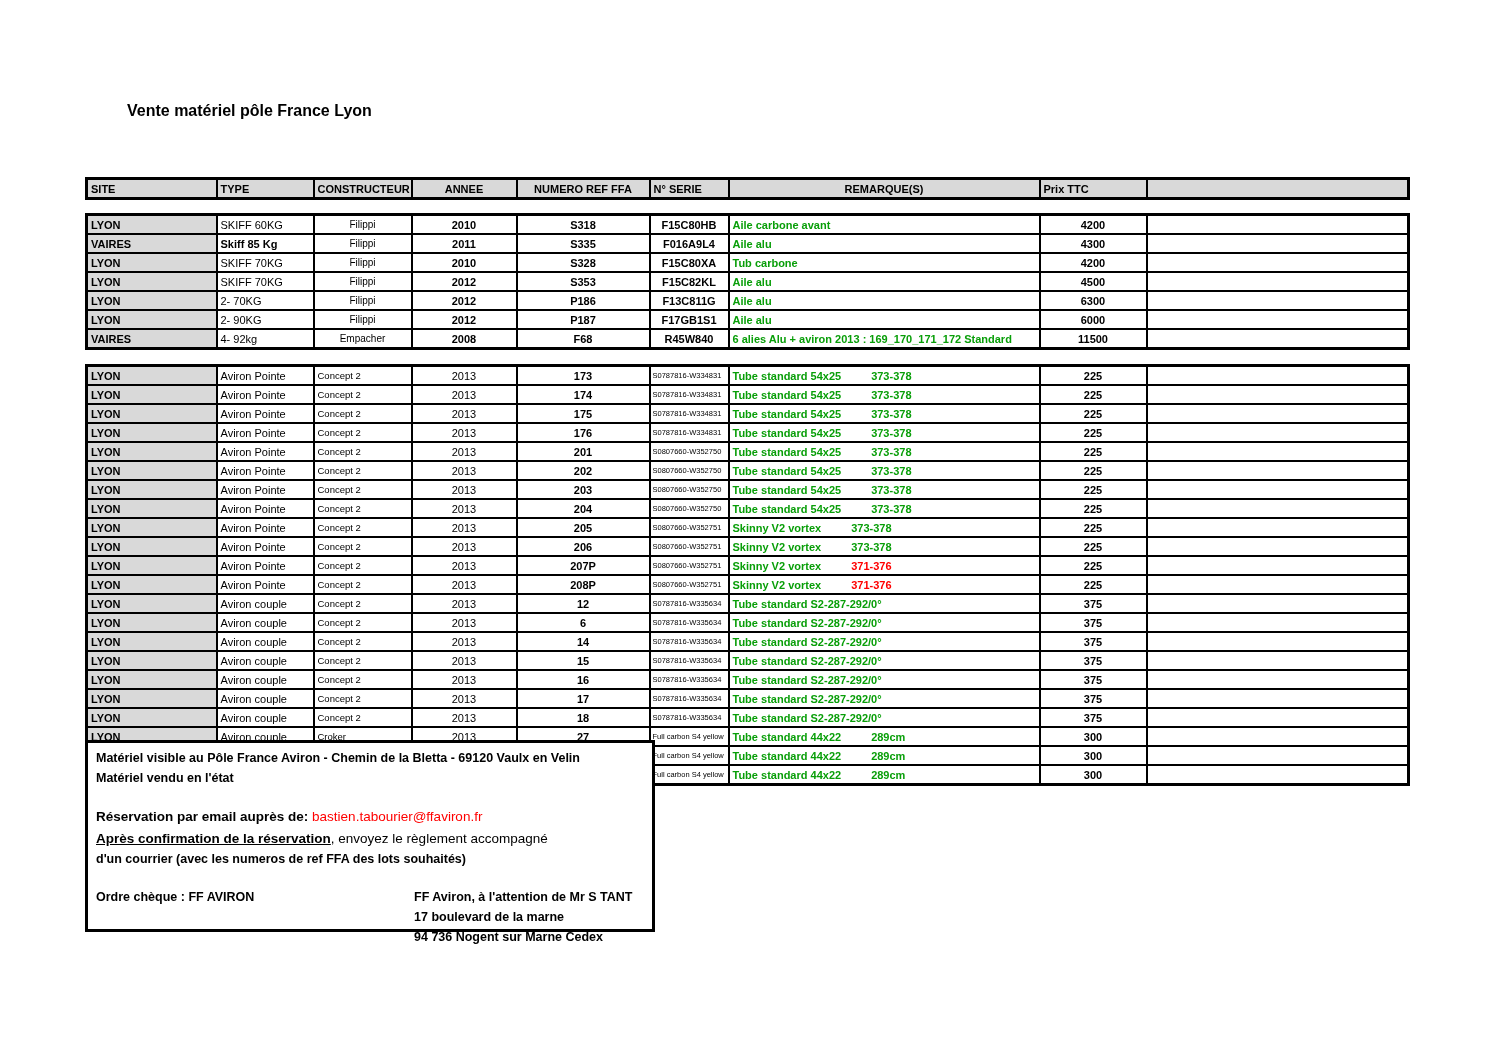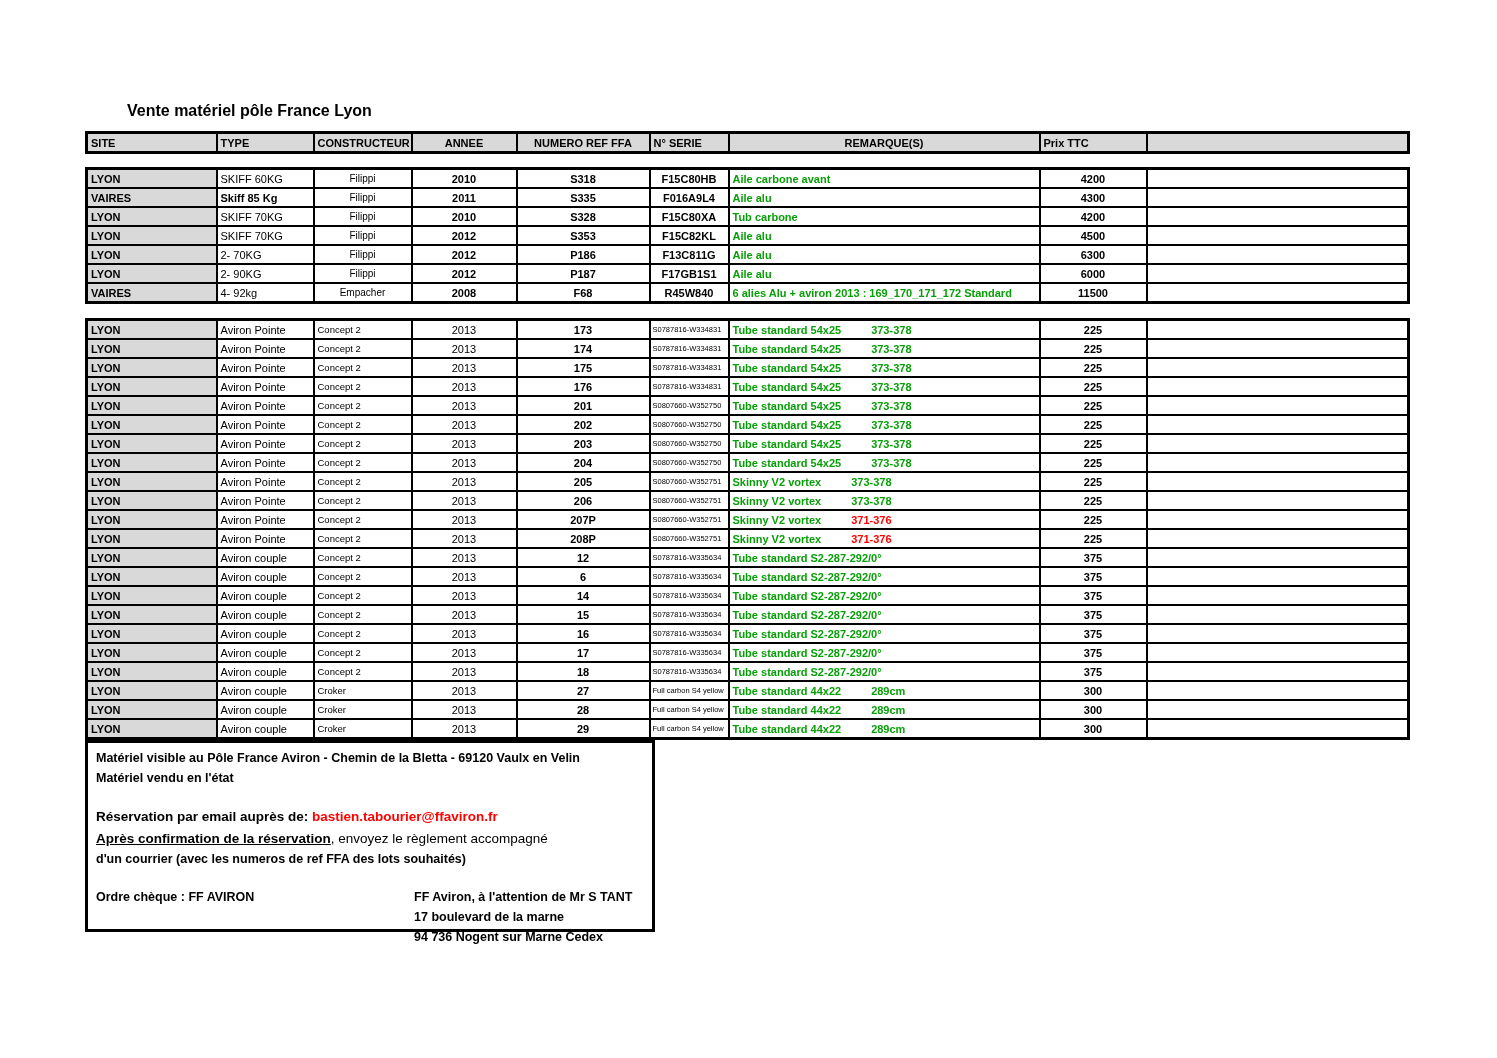--- a/index.html
+++ b/index.html
@@ -6,21 +6,21 @@
   .page {
     position:relative; width:1497px; height:1058px; background:#ffffff;
     font-family:"Liberation Sans", sans-serif; color:#000;
   }
   .title {
     position:absolute; left:127px; top:102px;
     font-size:16px; font-weight:bold; letter-spacing:0px;
   }
   table.sheet {
     position:absolute; border-collapse:collapse; table-layout:fixed;
-    width:1322px; font-size:11px;
+    width:1322px; font-size:11px;margin-top:46px;
   }
   table.sheet td, table.sheet th {
     border:2px solid #000; height:17px; padding:0 3px;
     overflow:hidden; white-space:nowrap; vertical-align:middle;
   }
   table.sheet { border:3px solid #000; }
   .hdr { left:85px; top:131px; }
   .hdr th { background:#d9d9d9; font-weight:bold; text-align:left; font-size:11px; }
   .hdr th.c-annee, .hdr th.c-ref, .hdr th.c-remarque { text-align:center; }
   .boats { left:85px; top:167px; }
@@ -41,21 +41,21 @@
   .info-box {
     position:absolute; left:85px; top:740px; width:548px; height:176px;
     border:3px solid #000000; background:#fff; padding:5px 8px;
     font-size:12.5px; line-height:1.6;
   }
   .ib-b { font-weight:bold; }
   .ib-gap { height:18px; }
   .ib-res { font-size:13.5px; font-weight:bold; }
   .ib-conf { font-size:13.5px; }
   .ib-conf .bu { font-weight:bold; text-decoration:underline; }
-  .email { color:#ff0000; font-weight:bold; }
+  .email { color:#ff0000; font-weight:normal; }
   .ib-cols { display:flex; }
   .ib-left { width:318px; font-weight:bold; }
   .ib-right { font-weight:bold; }
 </style>
 </head>
 <body>
 
 <div class="page">
 
   <div class="title">Vente matériel pôle France Lyon</div>

